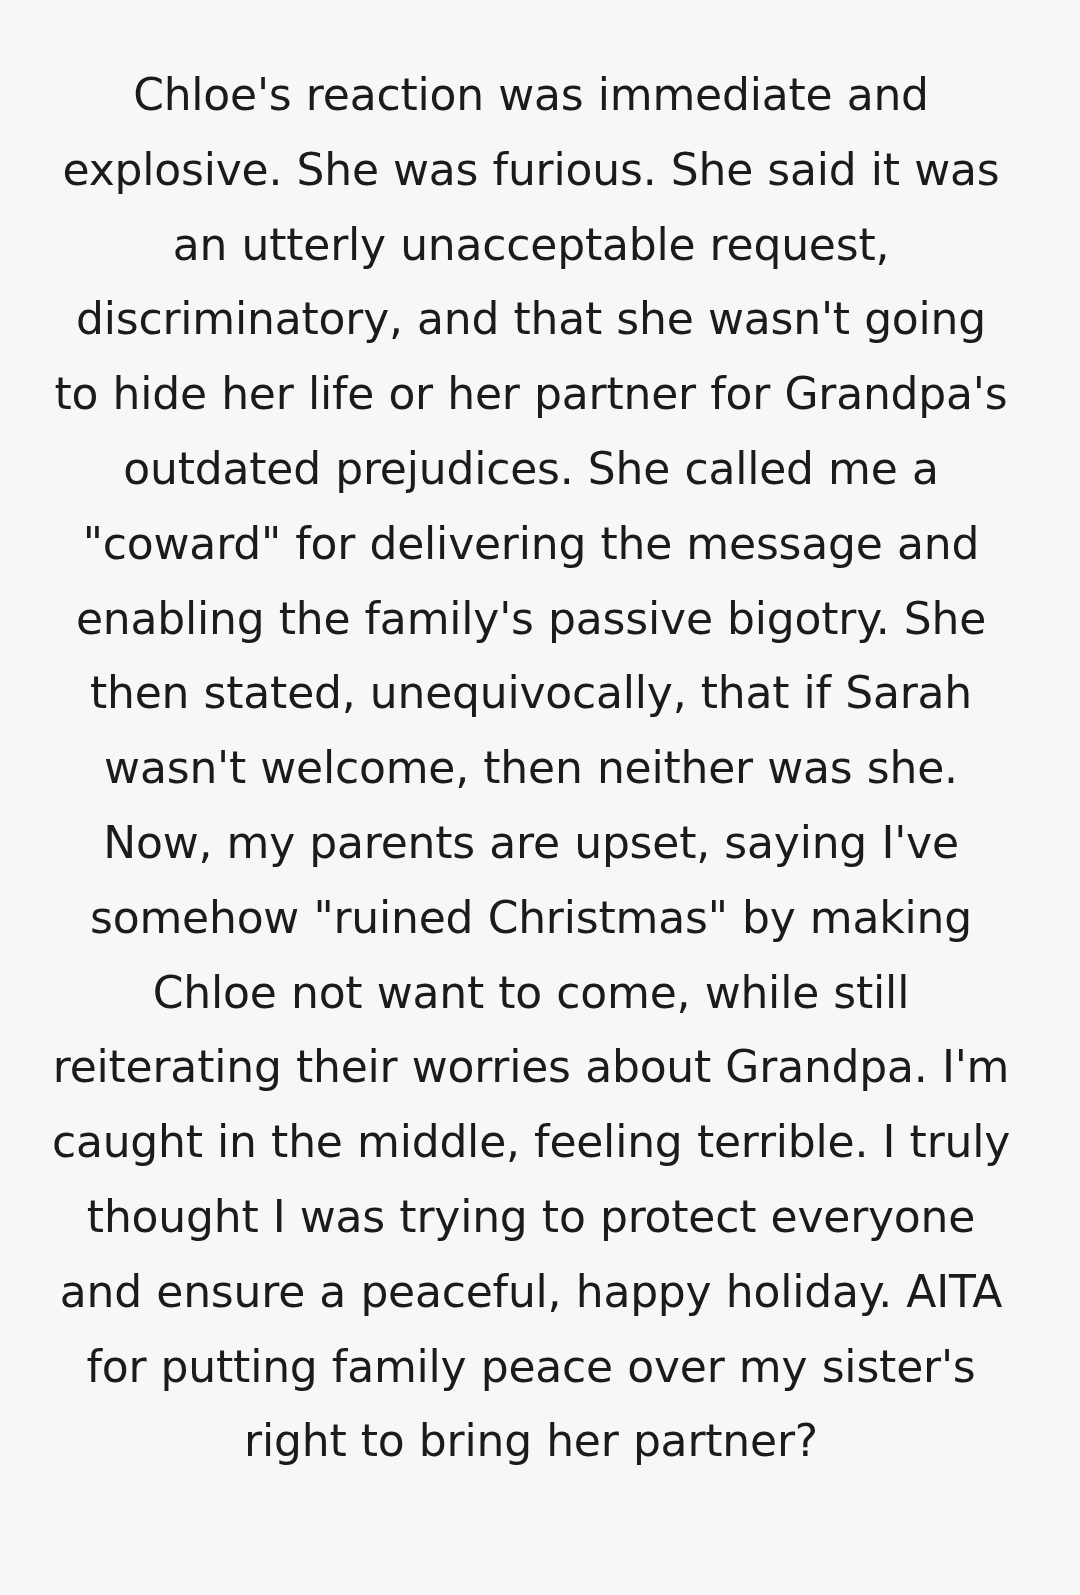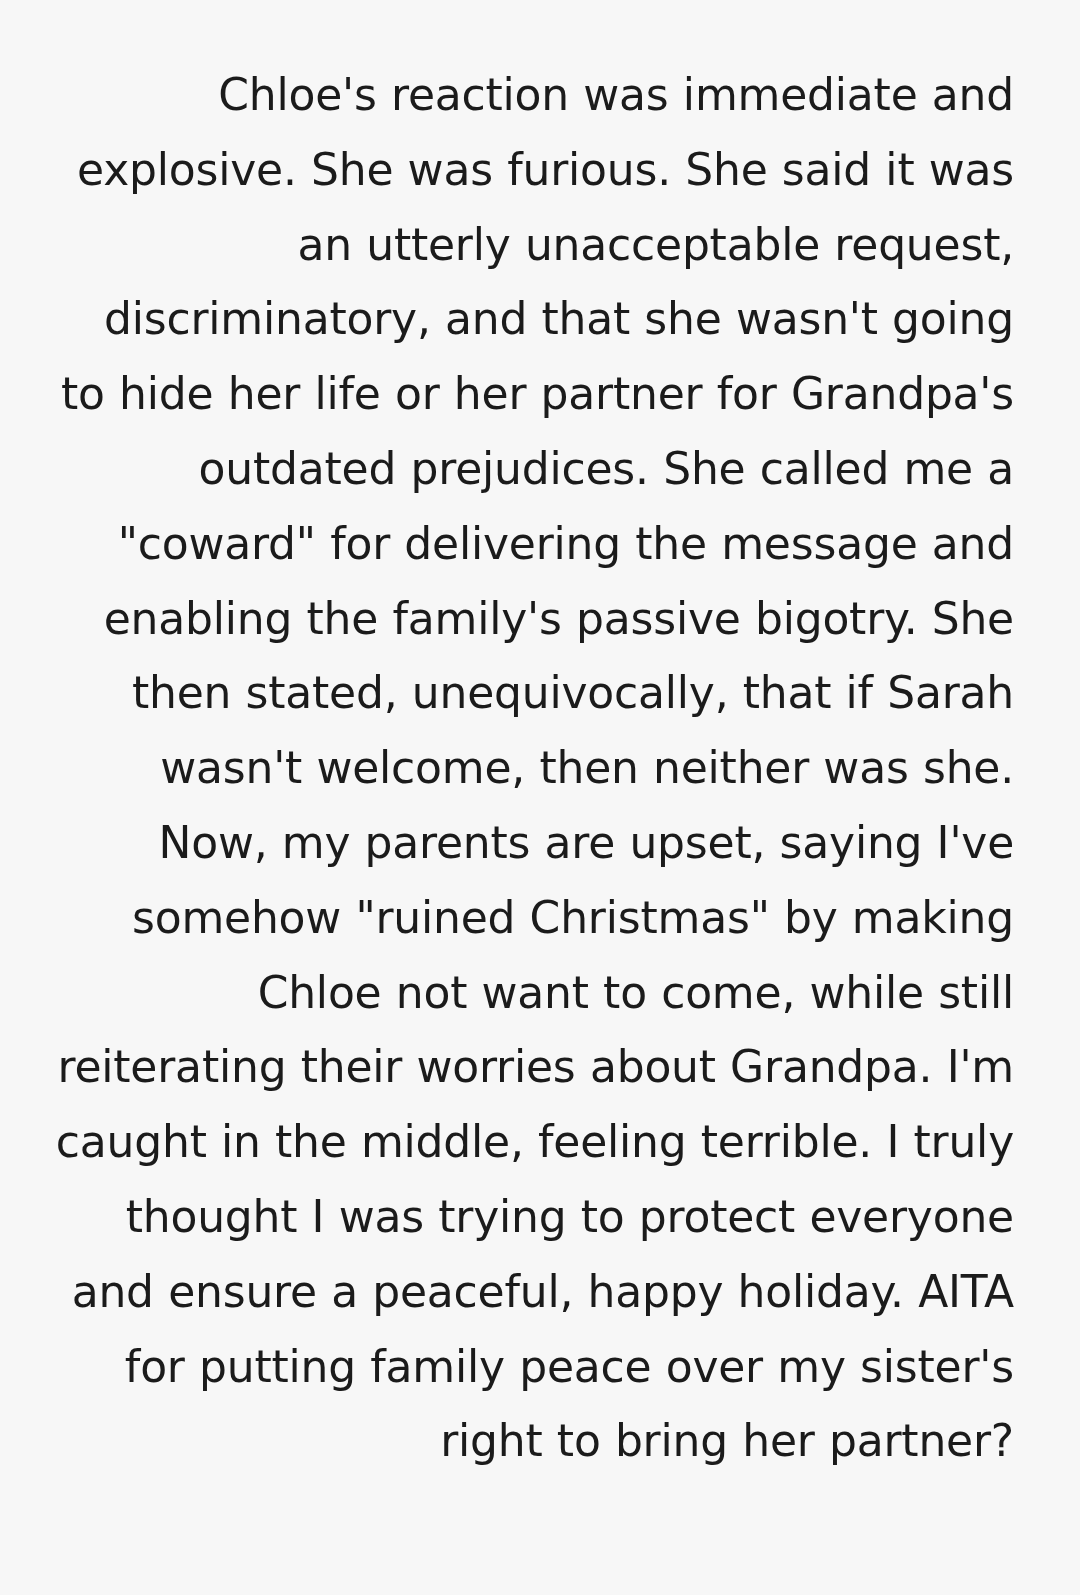--- a/index.html
+++ b/index.html
@@ -19,21 +19,21 @@
     min-height: 1595px;
     background: #f7f7f7;
     padding: 14px 66px 20px 48px;
   }
   .story-text {
     color: #1b1b1b;
     font-size: 44px;
     line-height: 1.70;
     letter-spacing: -0.2px;
     font-weight: 400;
-    text-align: right;
+    text-align: center;
     word-spacing: 0.5px;
     font-family: "DejaVu Sans", "Liberation Sans", sans-serif;
   }
 </style>
 </head>
 <body>
 
 <div class="page">
   <p class="story-text">Chloe's reaction was immediate and explosive. She was furious. She said it was an utterly unacceptable request, discriminatory, and that she wasn't going to hide her life or her partner for Grandpa's outdated prejudices. She called me a "coward" for delivering the message and enabling the family's passive bigotry. She then stated, unequivocally, that if Sarah wasn't welcome, then neither was she. Now, my parents are upset, saying I've somehow "ruined Christmas" by making Chloe not want to come, while still reiterating their worries about Grandpa. I'm caught in the middle, feeling terrible. I truly thought I was trying to protect everyone and ensure a peaceful, happy holiday. AITA for putting family peace over my sister's right to bring her partner?</p>
 </div>

